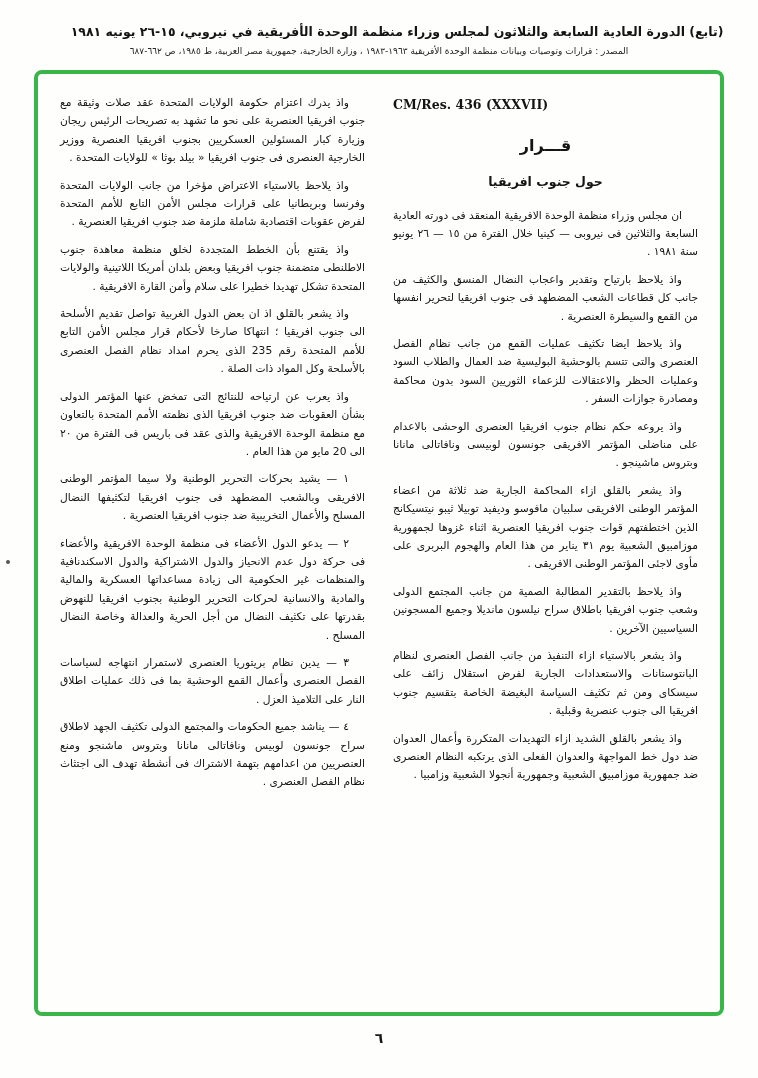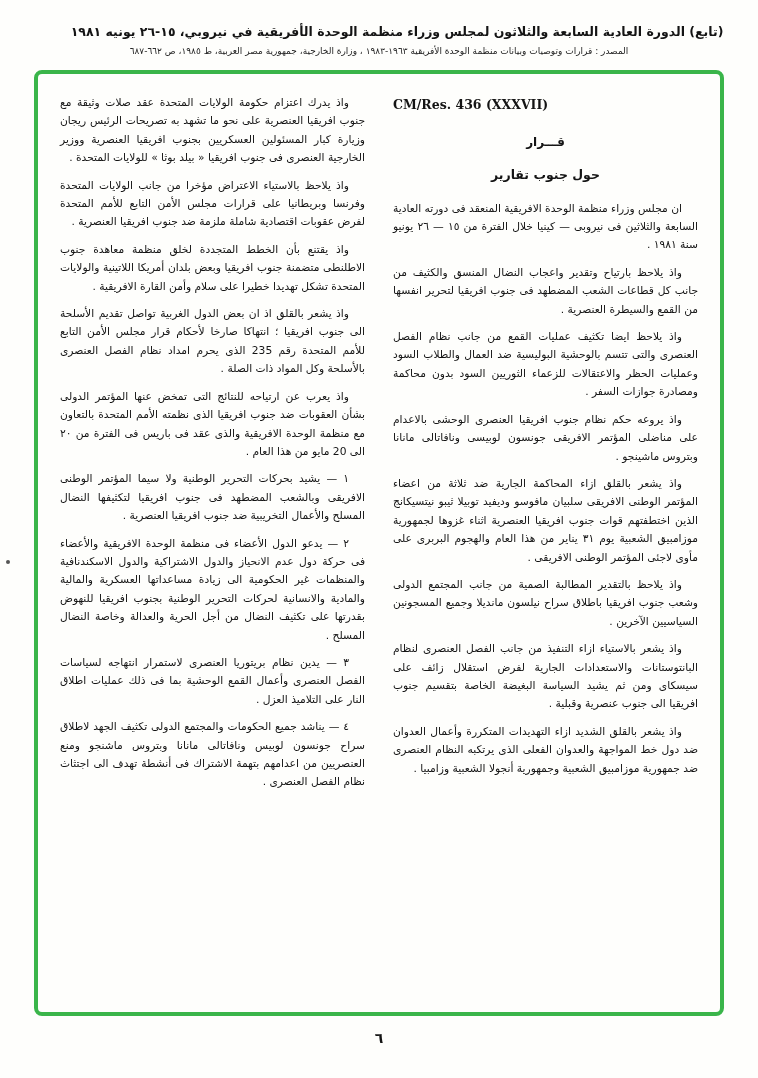--- a/index.html
+++ b/index.html
@@ -61,21 +61,21 @@
     direction: ltr;
     text-align: left;
     font-family: "DejaVu Serif", serif;
     font-size: 12.5px;
     font-weight: bold;
     margin-bottom: 16px;
     text-indent: 0;
   }
   .res-title {
     text-align: center;
-    font-size: 12px;
+    font-size: 16px;
     font-weight: bold;
     margin: 4px 0 12px 0;
     letter-spacing: 1px;
   }
   .res-subtitle {
     text-align: center;
     font-size: 12.5px;
     font-weight: bold;
     margin-bottom: 14px;
   }
@@ -105,28 +105,28 @@
   <header class="page-header">
     <div class="header-title">(تابع) الدورة العادية السابعة والثلاثون لمجلس وزراء منظمة الوحدة الأفريقية في نيروبي، ١٥-٢٦ يونيه ١٩٨١</div>
     <div class="header-source">المصدر : قرارات وتوصيات وبيانات منظمة الوحدة الأفريقية ١٩٦٣-١٩٨٣ ، وزارة الخارجية، جمهورية مصر العربية، ط ١٩٨٥، ص ٦٦٢-٦٨٧</div>
   </header>
 
   <div class="content-box">
 
     <div class="col">
       <div class="res-ref">CM/Res. 436 (XXXVII)</div>
       <div class="res-title">قـــرار</div>
-      <div class="res-subtitle">حول جنوب تقارير</div>
+      <div class="res-subtitle">حول جنوب افريقيا</div>
       <p>ان مجلس وزراء منظمة الوحدة الافريقية المنعقد فى دورته العادية السابعة والثلاثين فى نيروبى — كينيا خلال الفترة من ١٥ — ٢٦ يونيو سنة ١٩٨١ .</p>
       <p>واذ يلاحظ بارتياح وتقدير واعجاب النضال المنسق والكثيف من جانب كل قطاعات الشعب المضطهد فى جنوب افريقيا لتحرير انفسها من القمع والسيطرة العنصرية .</p>
       <p>واذ يلاحظ ايضا تكثيف عمليات القمع من جانب نظام الفصل العنصرى والتى تتسم بالوحشية البوليسية ضد العمال والطلاب السود وعمليات الحظر والاعتقالات للزعماء الثوريين السود بدون محاكمة ومصادرة جوازات السفر .</p>
       <p>واذ يروعه حكم نظام جنوب افريقيا العنصرى الوحشى بالاعدام على مناضلى المؤتمر الافريقى جونسون لوبيسى ونافاتالى مانانا وبتروس ماشينجو .</p>
       <p>واذ يشعر بالقلق ازاء المحاكمة الجارية ضد ثلاثة من اعضاء المؤتمر الوطنى الافريقى سلبيان مافوسو وديفيد توبيلا ثيبو نيتسيكانج الذين اختطفتهم قوات جنوب افريقيا العنصرية اثناء غزوها لجمهورية موزامبيق الشعبية يوم ٣١ يناير من هذا العام والهجوم البربرى على مأوى لاجئى المؤتمر الوطنى الافريقى .</p>
       <p>واذ يلاحظ بالتقدير المطالبة الصمية من جانب المجتمع الدولى وشعب جنوب افريقيا باطلاق سراح نيلسون مانديلا وجميع المسجونين السياسيين الآخرين .</p>
-      <p>واذ يشعر بالاستياء ازاء التنفيذ من جانب الفصل العنصرى لنظام البانتوستانات والاستعدادات الجارية لفرض استقلال زائف على سيسكاى ومن ثم يشيد السياسة البغيضة الخاصة بتقسيم جنوب افريقيا الى جنوب عنصرية وقبلية .</p>
+      <p>واذ يشعر بالاستياء ازاء التنفيذ من جانب الفصل العنصرى لنظام البانتوستانات والاستعدادات الجارية لفرض استقلال زائف على سيسكاى ومن ثم تكثيف السياسة البغيضة الخاصة بتقسيم جنوب افريقيا الى جنوب عنصرية وقبلية .</p>
       <p>واذ يشعر بالقلق الشديد ازاء التهديدات المتكررة وأعمال العدوان ضد دول خط المواجهة والعدوان الفعلى الذى يرتكبه النظام العنصرى ضد جمهورية موزامبيق الشعبية وجمهورية أنجولا الشعبية وزامبيا .</p>
     </div>
 
     <div class="col">
       <p>واذ يدرك اعتزام حكومة الولايات المتحدة عقد صلات وثيقة مع جنوب افريقيا العنصرية على نحو ما تشهد به تصريحات الرئيس ريجان وزيارة كبار المسئولين العسكريين بجنوب افريقيا العنصرية ووزير الخارجية العنصرى فى جنوب افريقيا « بيلد بوثا » للولايات المتحدة .</p>
       <p>واذ يلاحظ بالاستياء الاعتراض مؤخرا من جانب الولايات المتحدة وفرنسا وبريطانيا على قرارات مجلس الأمن التابع للأمم المتحدة لفرض عقوبات اقتصادية شاملة ملزمة ضد جنوب افريقيا العنصرية .</p>
       <p>واذ يقتنع بأن الخطط المتجددة لخلق منظمة معاهدة جنوب الاطلنطى متضمنة جنوب افريقيا وبعض بلدان أمريكا اللاتينية والولايات المتحدة تشكل تهديدا خطيرا على سلام وأمن القارة الافريقية .</p>
       <p>واذ يشعر بالقلق اذ ان بعض الدول الغربية تواصل تقديم الأسلحة الى جنوب افريقيا ؛ انتهاكا صارخا لأحكام قرار مجلس الأمن التابع للأمم المتحدة رقم 235 الذى يحرم امداد نظام الفصل العنصرى بالأسلحة وكل المواد ذات الصلة .</p>
       <p>واذ يعرب عن ارتياحه للنتائج التى تمخض عنها المؤتمر الدولى بشأن العقوبات ضد جنوب افريقيا الذى نظمته الأمم المتحدة بالتعاون مع منظمة الوحدة الافريقية والذى عقد فى باريس فى الفترة من ٢٠ الى 20 مايو من هذا العام .</p>
       <p>١ — يشيد بحركات التحرير الوطنية ولا سيما المؤتمر الوطنى الافريقى وبالشعب المضطهد فى جنوب افريقيا لتكثيفها النضال المسلح والأعمال التخريبية ضد جنوب افريقيا العنصرية .</p>

